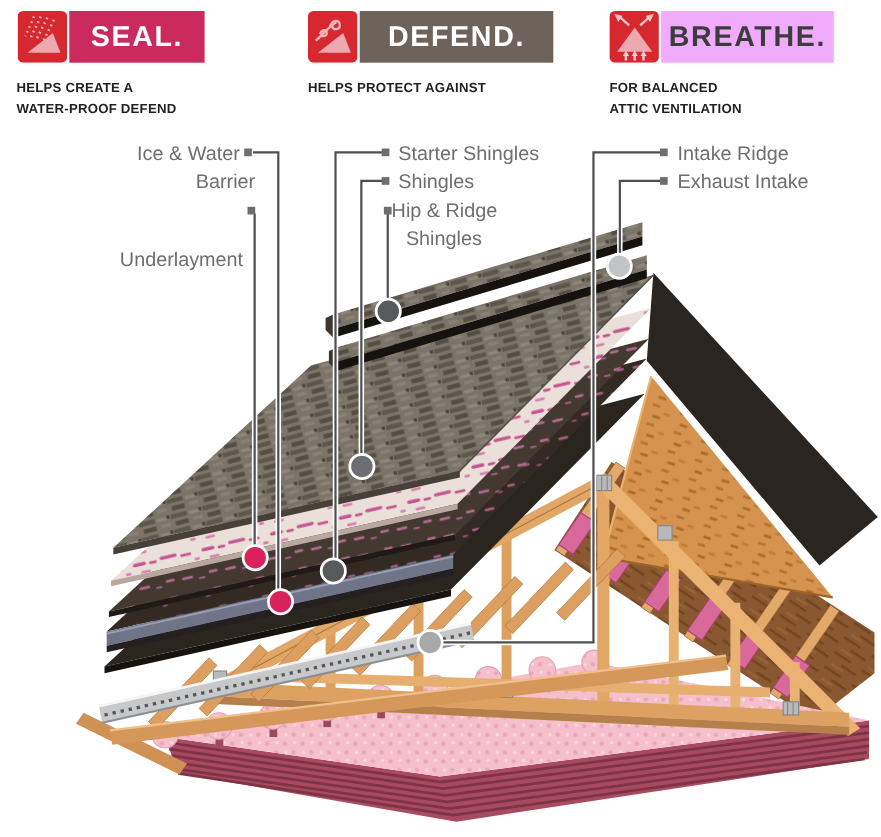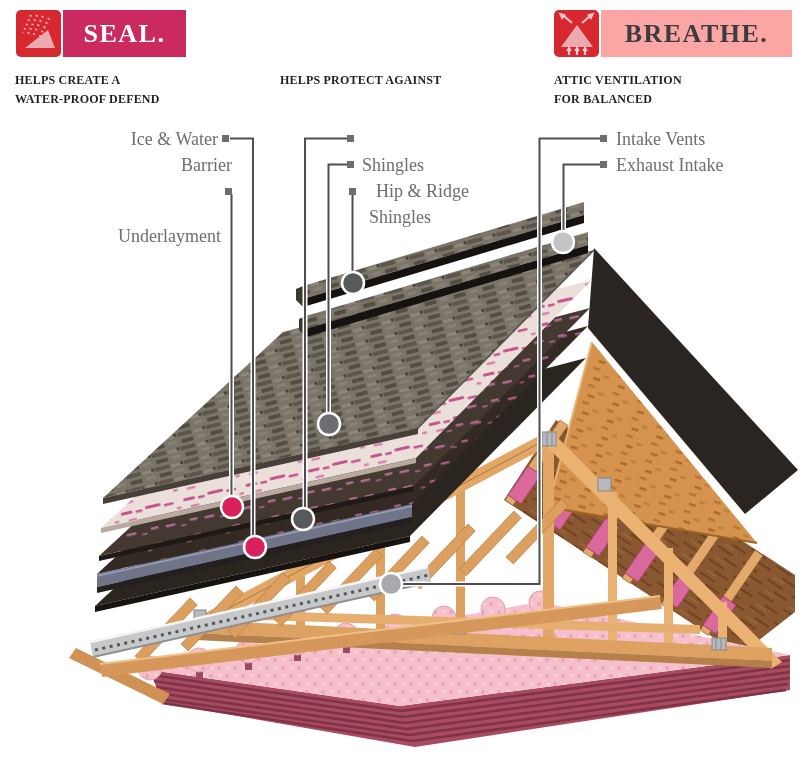--- a/index.html
+++ b/index.html
@@ -1,17 +1,17 @@
 <!DOCTYPE html>
 <html><head>
 <meta charset="utf-8">
 <style>
   html,body{margin:0;padding:0;background:#fff;}
   #stage{position:relative;width:801px;height:761px;background:#ffffff;overflow:hidden;
-         font-family:Liberation Serif, serif;}
+         font-family:Liberation Sans, sans-serif;}
   .badge-row{position:absolute;top:10px;height:47px;display:flex;}
   .badge-icon{width:45px;height:47px;flex:0 0 45px;}
   .badge-label{height:47px;margin-left:2px;display:flex;align-items:center;justify-content:center;
                font-weight:bold;font-size:26px;letter-spacing:1.5px;color:#fff;}
   .pillar-desc{position:absolute;top:71px;font-size:12px;line-height:19px;font-weight:bold;
                color:#231f20;letter-spacing:0.2px;}
   .callout{position:absolute;font-size:18px;line-height:20px;color:#6d6e71;white-space:nowrap;}
   .callout.right-align{text-align:right;}
   #art{position:absolute;left:0;top:0;width:801px;height:761px;}
 </style>
@@ -260,20 +260,32 @@
         <line x1="33" y1="8" x2="23" y2="28"></line>
       </g>
     </svg>
     <div class="badge-label" style="width: 123px; background: rgb(203, 42, 95); color: rgb(255, 255, 255);">SEAL.</div>
   </div>
   <div class="pillar-desc" style="left:15px;">
     <div>HELPS CREATE A</div>
     <div>WATER-PROOF DEFEND</div>
   </div>
 
+  <div class="badge-row" style="left:280px;">
+    <svg class="badge-icon" viewBox="0 0 45 47">
+      <rect width="45" height="47" rx="5" fill="#d7282f"></rect>
+      <polygon points="9,38 39,38 32,20" fill="#ecaab0"></polygon>
+      <g stroke="#f0b4ba" stroke-width="2.1" fill="none">
+        <path d="M7,27 C13,22 18,15 26,10"></path>
+        <path d="M20,14 c2,-6 9,-7 9,-1 c0,4 -6,5 -7,1"></path>
+        <path d="M11,21 c1,-4 6,-5 6,-1 c0,3 -4,4 -5,1"></path>
+      </g>
+    </svg>
+    <div class="badge-label" style="width: 176px; background: rgb(110, 99, 91); color: rgb(255, 255, 255);">DEFEND.</div>
+  </div>
   <div class="pillar-desc" style="left:280px;text-align:right;">
     <div>HELPS PROTECT AGAINST</div>
   </div>
 
   <div class="badge-row" style="left:554px;">
     <svg class="badge-icon" viewBox="0 0 45 47">
       <rect width="45" height="47" rx="5" fill="#d7282f"></rect>
       <polygon points="7,37 39,37 23,15" fill="#ecaab0"></polygon>
       <g stroke="#f4c3c8" stroke-width="2.2">
         <line x1="18" y1="13" x2="10" y2="6"></line>
@@ -283,30 +295,31 @@
       <polygon points="40.5,2.5 33,4.5 37,10" fill="#f4c3c8"></polygon>
       <g stroke="#f6d0d4" stroke-width="2.2">
         <line x1="15" y1="45" x2="15" y2="40"></line>
         <line x1="23" y1="45" x2="23" y2="40"></line>
         <line x1="31" y1="45" x2="31" y2="40"></line>
       </g>
       <polygon points="12.2,41 17.8,41 15,36" fill="#f6d0d4"></polygon>
       <polygon points="20.2,41 25.8,41 23,36" fill="#f6d0d4"></polygon>
       <polygon points="28.2,41 33.8,41 31,36" fill="#f6d0d4"></polygon>
     </svg>
-    <div class="badge-label" style="width: 191px; background: #fca5a5; color: rgb(60, 60, 61);">BREATHE.</div>
+    <div class="badge-label" style="width: 157px; background: #f0abfc; color: rgb(60, 60, 61);">BREATHE.</div>
   </div>
   <div class="pillar-desc" style="left:554px;">
+    <div>FOR BALANCED</div>
     <div>ATTIC VENTILATION</div>
-    <div>FOR BALANCED</div>
   </div>
 
   <div class="callout right-align" style="left:0;width:218px;top:129px;">Ice &amp; Water</div>
   <div class="callout right-align" style="left:0;width:218px;top:155px;padding-left:14px;">Barrier</div>
   <div class="callout right-align" style="left:0;width:221px;top:181px;margin-top:45px;">Underlayment</div>
 
+  <div class="callout" style="left:362px;top:129px;">Starter Shingles</div>
   <div class="callout" style="left:362px;top:155px;">Shingles</div>
-  <div class="callout" style="left:376px;top:181px;">Hip &amp; Ridge</div>
+  <div class="callout" style="left:356px;top:181px;">Hip &amp; Ridge</div>
   <div class="callout" style="left:369px;top:207px;">Shingles</div>
 
-  <div class="callout" style="left:616px;top:129px;">Intake Vents</div>
+  <div class="callout" style="left:616px;top:129px;">Intake Ridge</div>
   <div class="callout" style="left:616px;top:155px;">Exhaust Intake</div>
 </div>
 
 </body></html>

